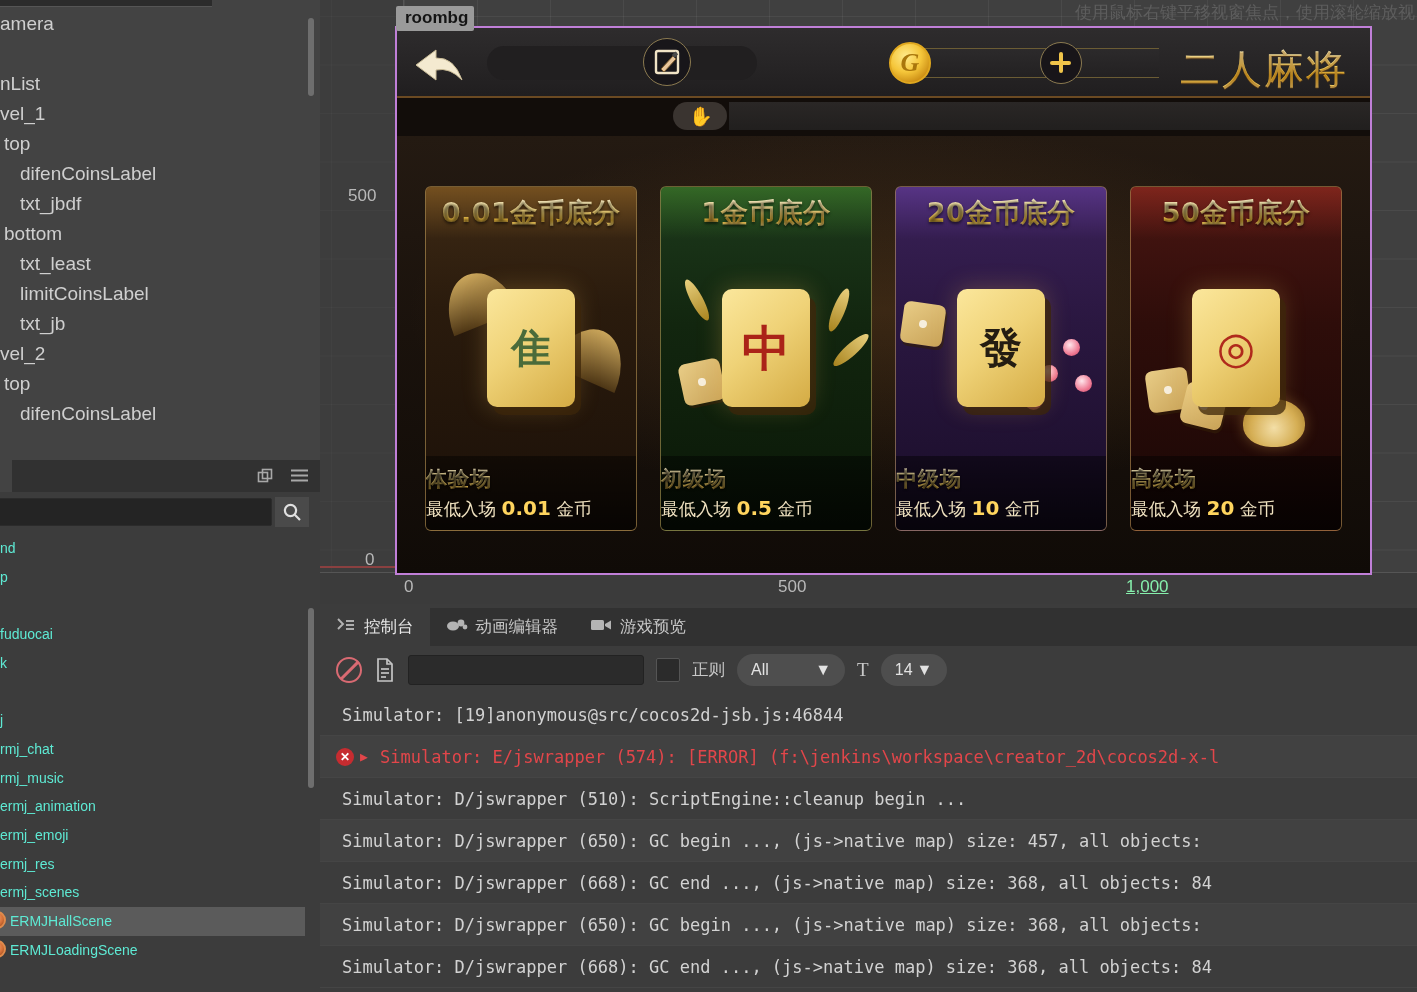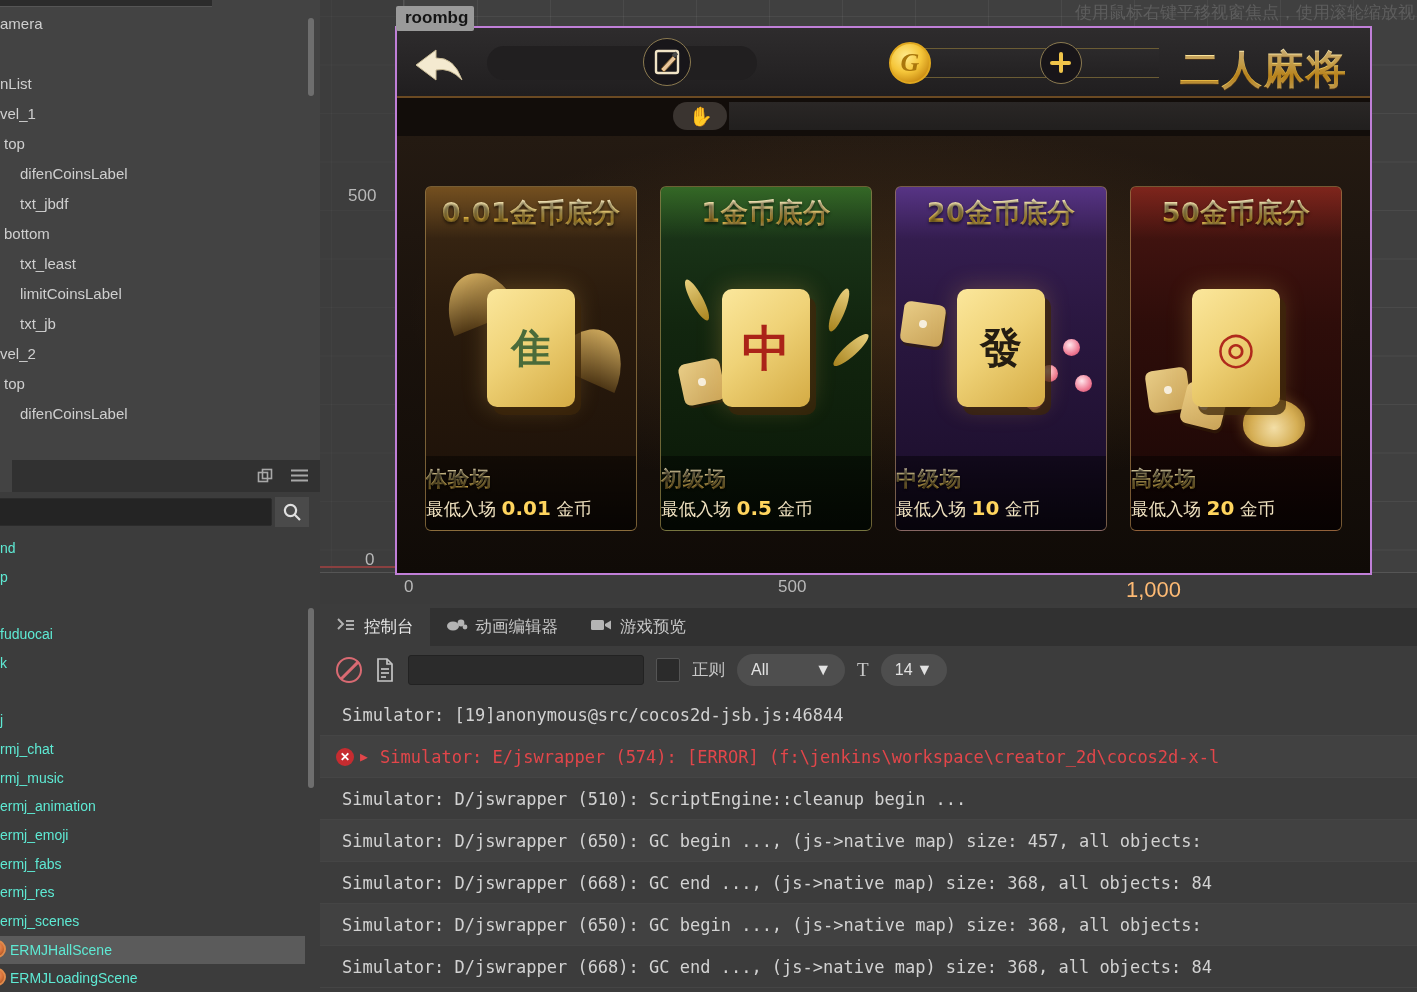--- a/index.html
+++ b/index.html
@@ -23,21 +23,21 @@
   }
   #hierarchy-tabstrip {
     position: absolute; left: 0; top: 0; width: 212px; height: 7px;
     background: #2b2b2b; border-bottom: 1px solid #555;
   }
   #hierarchy-tree {
     position: absolute; left: 0; top: 9px; width: 305px; height: 446px;
     overflow: hidden;
   }
   .tree-row {
-    height: 30px; line-height: 30px; color: #cfcfcf; font-size: 15px;
+    height: 30px; line-height: 30px; color: #cfcfcf; font-size: 19px;
     white-space: nowrap; padding-left: 0;
   }
   .d0 { padding-left: 0px; }
   .d1 { padding-left: 4px; }
   .d2 { padding-left: 20px; }
   #hier-scrollbar {
     position: absolute; right: 6px; top: 18px; width: 6px; height: 78px;
     background: #6e6e6e; border-radius: 3px;
   }
 
@@ -116,21 +116,21 @@
   }
   #ruler-bottom {
     position: absolute; left: 0; bottom: 0; width: 1097px; height: 32px;
     background: #3b3b3b; border-top: 1px solid #555;
   }
   .ruler-label { position: absolute; color: #b9b9b9; font-size: 17px; }
   #rl-500 { left: 28px; top: 186px; }
   #rl-0   { left: 45px; top: 550px; }
   #rb-0    { left: 84px; top: 4px; color: #b9b9b9; font-size: 17px; position: absolute; }
   #rb-500  { left: 458px; top: 4px; color: #b9b9b9; font-size: 17px; position: absolute; }
-  #rb-1000 { left: 806px; top: 4px; color: #fdba74; font-size: 22px; position: absolute; }
+  #rb-1000 { left: 806px; top: 4px; color: #86efac; font-size: 17px; position: absolute; text-decoration: underline; }
   #axis-x-line {
     position: absolute; left: 0; top: 566px; width: 84px; height: 2px;
     background: #8a4040;
   }
   #axis-y-line {
     position: absolute; left: 84px; bottom: 32px; width: 2px; height: 18px;
     background: #5577cc;
   }
 
   
@@ -193,21 +193,21 @@
     border-radius: 50%; background: #181519; border: 1.5px solid #8b7a50;
     cursor: pointer;
   }
   #plus-btn::before, #plus-btn::after {
     content: ''; position: absolute; background: #f0c44a; border-radius: 2px;
   }
   #plus-btn::before { left: 9px; top: 17.5px; width: 21px; height: 4px; }
   #plus-btn::after  { left: 17.5px; top: 9px; width: 4px; height: 21px; }
   #game-title {
     position: absolute; right: 22px; top: 14px;
-    font-size: 40px; font-weight: bold; letter-spacing: 2px;
+    font-size: 40px; font-weight: normal; letter-spacing: 2px;
     font-family: "DejaVu Sans", sans-serif;
     background: linear-gradient(180deg,#fff6d8 0%,#f7d977 38%,#e0a926 62%,#f6e6a8 100%);
     -webkit-background-clip: text; background-clip: text; color: transparent;
     text-shadow: 0 1px 0 rgba(120,70,10,.4);
   }
 
   
   #sub-bar {
     position: absolute; left: 0; top: 72px; width: 100%; height: 36px;
   }
@@ -471,21 +471,20 @@
           <div class="asset-row"><span>p</span></div>
           <div class="asset-row"><span></span></div>
           <div class="asset-row"><span>fuduocai</span></div>
           <div class="asset-row"><span>k</span></div>
           <div class="asset-row"><span></span></div>
           <div class="asset-row"><span>j</span></div>
           <div class="asset-row"><span>rmj_chat</span></div>
           <div class="asset-row"><span>rmj_music</span></div>
           <div class="asset-row"><span>ermj_animation</span></div>
           <div class="asset-row"><span>ermj_emoji</span></div>
-          <div class="asset-row"><span>ermj_fabs</span></div>
           <div class="asset-row"><span>ermj_res</span></div>
           <div class="asset-row"><span>ermj_scenes</span></div>
           <div class="asset-row selected"><span class="ico"></span><span>ERMJHallScene</span></div>
           <div class="asset-row"><span class="ico"></span><span>ERMJLoadingScene</span></div>
         </div>
       <div id="assets-scrollbar"></div>
     </div>
   </div>
 
   <div id="scene-view">

